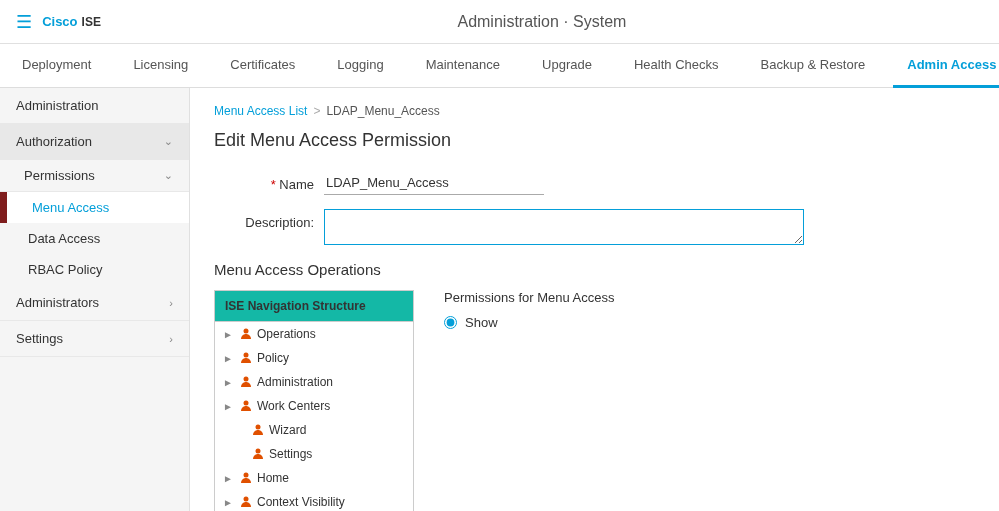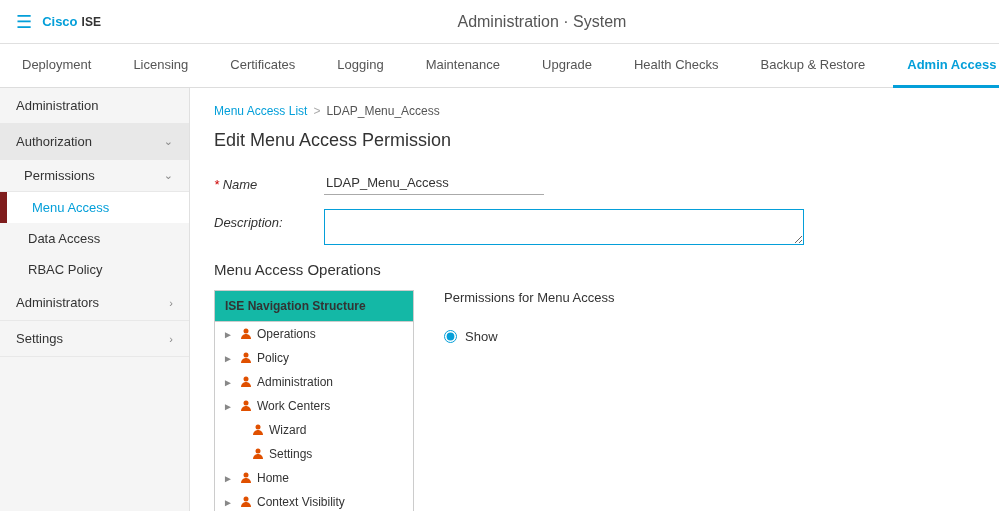--- a/index.html
+++ b/index.html
@@ -109,25 +109,24 @@
 
     
     .form-row {
       display: flex;
       align-items: flex-start;
       margin-bottom: 14px;
       gap: 10px;
     }
     .form-label {
       min-width: 100px;
-      text-align: left;
+      text-align: right;
       padding-top: 6px;
       font-size: 13px;
       color: #333;
-      font-style: italic;
     }
     .form-input {
       width: 220px;
       border: none;
       border-bottom: 1px solid #aaa;
       outline: none;
       font-size: 13px;
       padding: 4px 2px;
       color: #333;
       background: transparent;
@@ -178,21 +177,21 @@
       gap: 4px;
     }
     .tree-chevron { font-size: 10px; color: #888; width: 12px; }
     
     .nav-tree-item.no-chevron { padding-left: 20px; }
 
     
     .permissions-side {
       display: flex;
       flex-direction: column;
-      gap: 18px;
+      gap: 4px;
     }
     .permissions-label {
       font-size: 13px;
       font-weight: 500;
       color: #333;
       margin-bottom: 6px;
     }
     .radio-row {
       display: flex;
       align-items: center;

